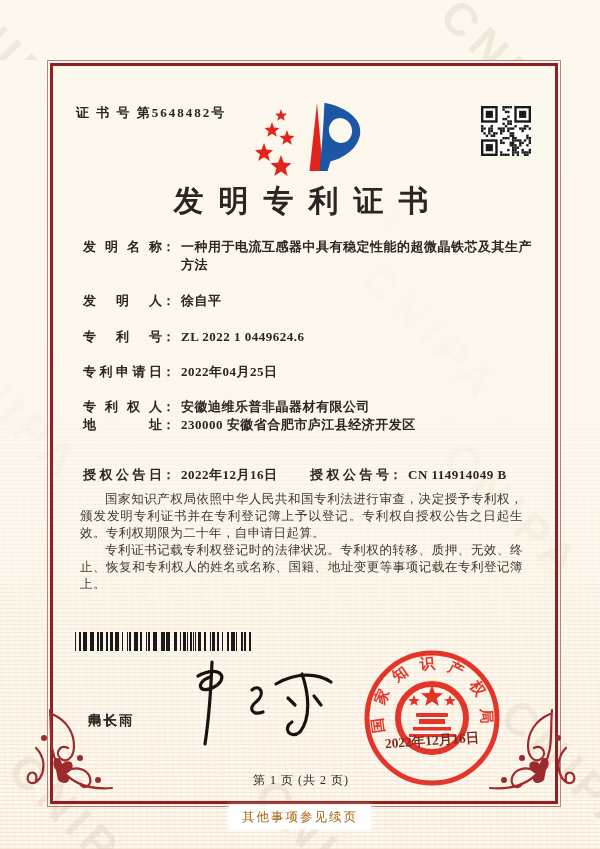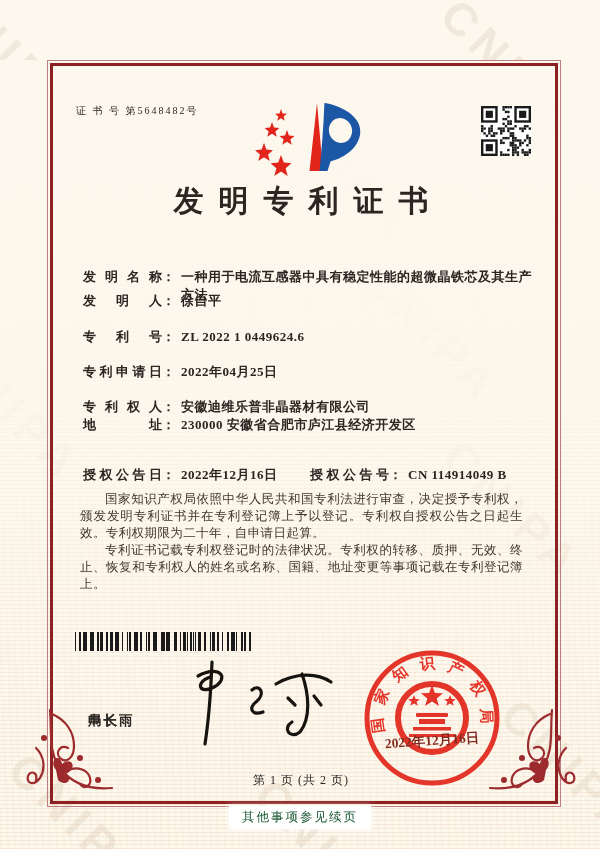--- a/index.html
+++ b/index.html
@@ -15,42 +15,42 @@
       background:
         repeating-linear-gradient(0deg, rgba(231,186,152,0.28) 0 1px, rgba(253,248,238,0) 1px 4px),
         repeating-linear-gradient(88deg, rgba(240,205,175,0.12) 0 2px, rgba(253,248,238,0) 2px 7px);}
   .texture:after{content:'';position:absolute;inset:0;
       background:linear-gradient(180deg,#fdf8ee 0%,rgba(253,248,238,.78) 45%,rgba(253,248,238,.25) 72%,rgba(253,248,238,0) 100%);}
   
   .frame{position:absolute;left:50px;top:63px;width:502px;height:735px;z-index:3;
       border:3px solid #8c2022;outline:1px solid #bc7e80;outline-offset:2px;}
   .flourish{position:absolute;z-index:4;}
   
-  .certno{position:absolute;left:76px;top:104px;z-index:5;font-weight:normal;font-size:10px;letter-spacing:2px;}
+  .certno{position:absolute;left:76px;top:104px;z-index:5;font-weight:bold;font-size:13px;letter-spacing:2px;}
   .title{position:absolute;left:52px;right:50px;top:181px;z-index:5;text-align:center;
       font-size:30px;font-weight:bold;letter-spacing:15px;text-indent:15px;}
   .frow{position:absolute;left:83px;right:58px;z-index:5;display:flex;align-items:flex-start;
       font-size:13px;font-weight:bold;line-height:18px;}
   .flabel{display:inline-block;width:79px;text-align:justify;text-align-last:justify;flex:none;}
   .fcolon{flex:none;margin-right:6px;}
   .fval{letter-spacing:0.5px;}
   .pair2{position:absolute;left:227px;top:0;display:flex;}
   .paras{position:absolute;left:80px;top:491px;width:443px;z-index:5;
       font-size:12.5px;line-height:17px;text-align:justify;color:#40362d;letter-spacing:0.4px;}
   .paras p{margin:0;text-indent:2em;}
   .barcode{position:absolute;left:75px;top:632px;width:176px;height:19px;z-index:5;}
   .signer{position:absolute;left:88px;z-index:5;font-family:"Liberation Sans","DejaVu Sans",sans-serif;
       font-weight:bold;font-size:13.5px;letter-spacing:2px;}
   .signature{position:absolute;left:168px;top:656px;z-index:5;}
   .seal{position:absolute;left:357px;top:643px;z-index:6;}
   .pageinfo{position:absolute;left:52px;right:50px;top:772px;z-index:5;text-align:center;
       font-size:12px;letter-spacing:1px;}
   .contbox{position:absolute;left:0;right:0;top:806px;z-index:5;text-align:center;}
   .contbox span{display:inline-block;background:#ffffff;padding:3px 13px;font-size:12.5px;
-      letter-spacing:2px;color:#14532d;box-shadow:0 0 6px rgba(255,255,255,.9);}
+      letter-spacing:2px;color:#a16207;box-shadow:0 0 6px rgba(255,255,255,.9);}
   .qr{position:absolute;left:481px;top:106px;z-index:5;}
   .logo{position:absolute;left:245px;top:100px;z-index:5;}
 </style>
 </head>
 <body>
 
 <div class="page">
 
   <div class="wm" style="left:-34px;top:-28px;">CNIPA</div>
   <div class="wm" style="left:468px;top:-12px;">CNIPA</div>
@@ -223,21 +223,21 @@
       <rect x="14" y="0" width="7" height="7" fill="#1a1a1a"></rect>
       <rect x="15" y="1" width="5" height="5" fill="#fff"></rect>
       <rect x="16" y="2" width="3" height="3" fill="#1a1a1a"></rect>
       <rect x="0" y="14" width="7" height="7" fill="#1a1a1a"></rect>
       <rect x="1" y="15" width="5" height="5" fill="#fff"></rect>
       <rect x="2" y="16" width="3" height="3" fill="#1a1a1a"></rect>
     </svg>
 
   <div class="title">发明专利证书</div>
 
-  <div class="frow" style="top:268px;">
+  <div class="frow" style="top:238px;">
     <span class="flabel">发明名称</span>
       <span class="fcolon">：</span>
     <span class="fval">一种用于电流互感器中具有稳定性能的超微晶铁芯及其生产方法</span>
   </div>
   <div class="frow" style="top:292px;">
     <span class="flabel">发明人</span>
       <span class="fcolon">：</span>
     <span class="fval">徐自平</span>
   </div>
   <div class="frow" style="top:328px;">

